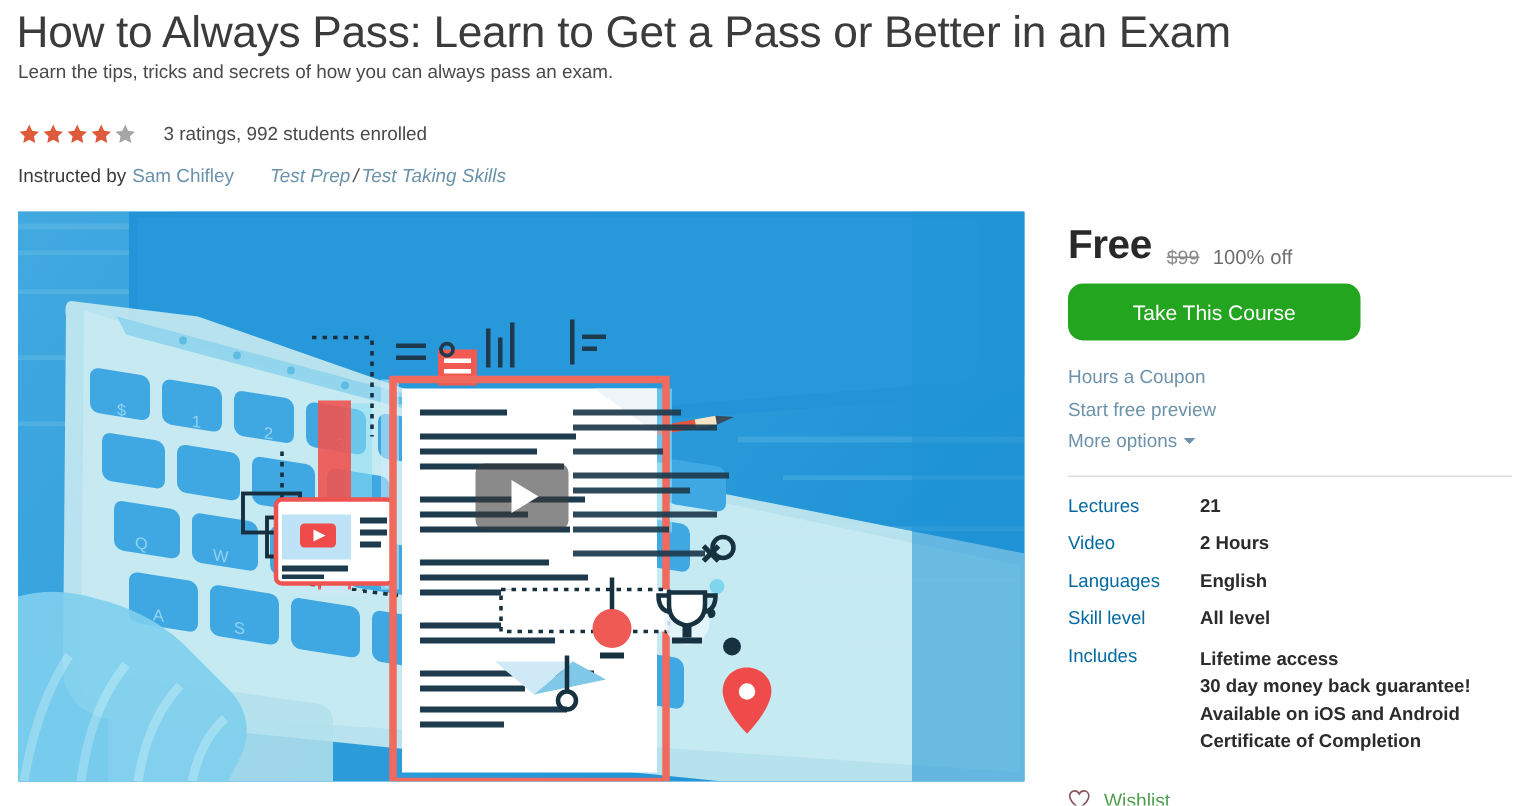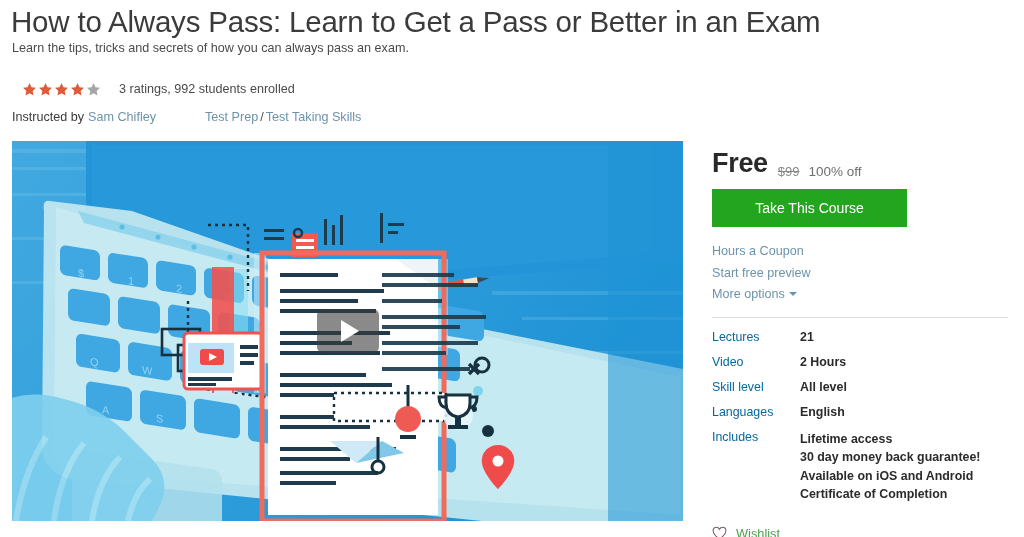--- a/index.html
+++ b/index.html
@@ -38,21 +38,21 @@
     top: 40px;
     font-size: 12.6px;
     line-height: 17px;
     color: #4a4a4a;
     white-space: nowrap;
   }
 
   
   .rating-row {
     position: absolute;
-    left: 22px;
+    left: 12px;
     top: 80px;
     display: flex;
     align-items: center;
     height: 18px;
     text-align: right;
   }
   .stars {
     display: flex;
     align-items: center;
     gap: 1px;
@@ -80,21 +80,21 @@
     color: #3b3b3b;
     white-space: nowrap;
   }
   .instructor-prefix { color: #3b3b3b; }
   .link {
     color: #6c93ab;
     text-decoration: none;
     cursor: pointer;
   }
   .instructor-name { margin-left: 4px; }
-  .category-group { margin-left: 49px; }
+  .category-group { margin-left: 24px; font-style: italic; }
   .cat-sep { color: #4a4a4a; margin: 0 2px; }
 
   
   .thumb {
     position: absolute;
     left: 12px;
     top: 141px;
     width: 671px;
     height: 380px;
     overflow: hidden;
@@ -163,21 +163,21 @@
     color: #6f6f6f;
   }
 
   .cta-btn {
     display: block;
     width: 195px;
     height: 38px;
     margin-top: 10px;
     background: #23a51f;
     border: none;
-    border-radius: 0;
+    border-radius: 10px;
     color: #ffffff;
     font-size: 14px;
     font-family: "Liberation Sans", sans-serif;
     cursor: pointer;
     line-height: 38px;
     text-align: center;
     padding: 0;
   }
 
   .panel-links { margin-top: 14px; }
@@ -573,26 +573,26 @@
       <tbody>
         <tr>
           <td class="spec-label">Lectures</td>
           <td class="spec-value">21</td>
         </tr>
         <tr>
           <td class="spec-label">Video</td>
           <td class="spec-value">2 Hours</td>
         </tr>
         <tr>
+          <td class="spec-label">Languages</td>
+          <td class="spec-value">English</td>
+        </tr>
+        <tr>
           <td class="spec-label">Skill level</td>
           <td class="spec-value">All level</td>
-        </tr>
-        <tr>
-          <td class="spec-label">Languages</td>
-          <td class="spec-value">English</td>
         </tr>
         <tr>
           <td class="spec-label">Includes</td>
           <td>
             <ul class="includes-list">
               <li>Lifetime access</li>
               <li>30 day money back guarantee!</li>
               <li>Available on iOS and Android</li>
               <li>Certificate of Completion</li>
             </ul>

